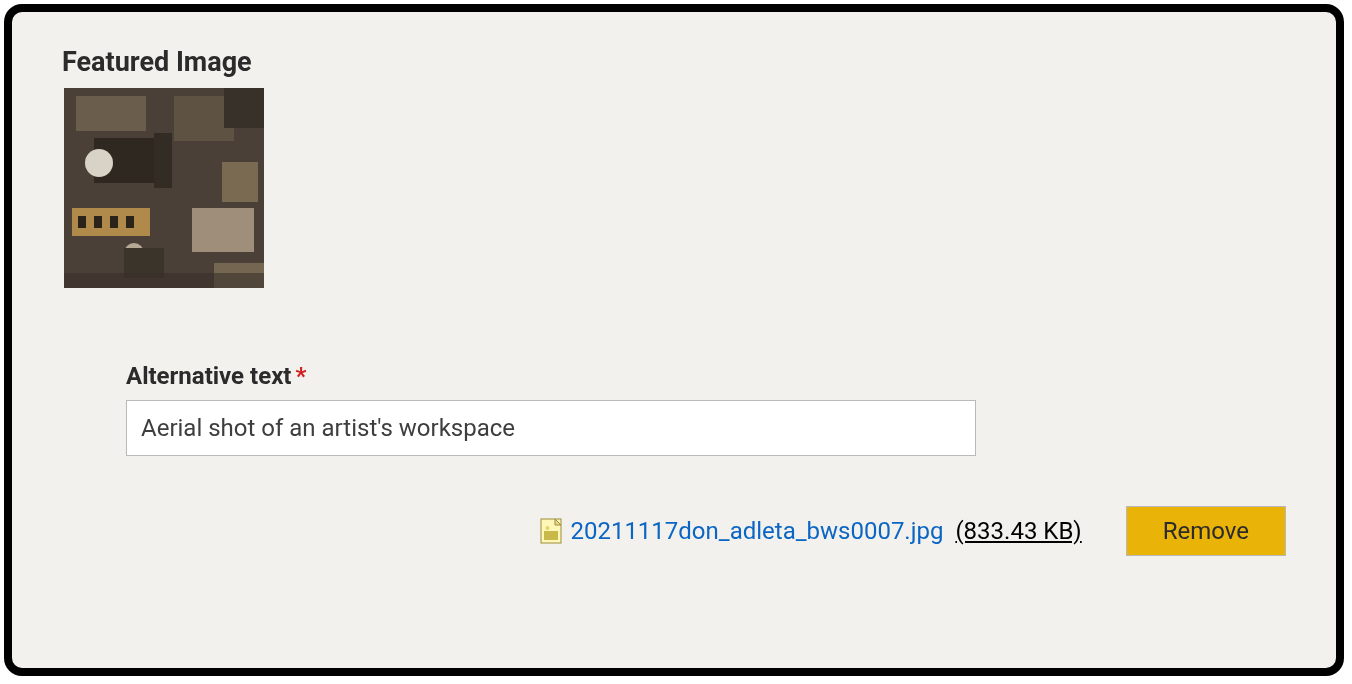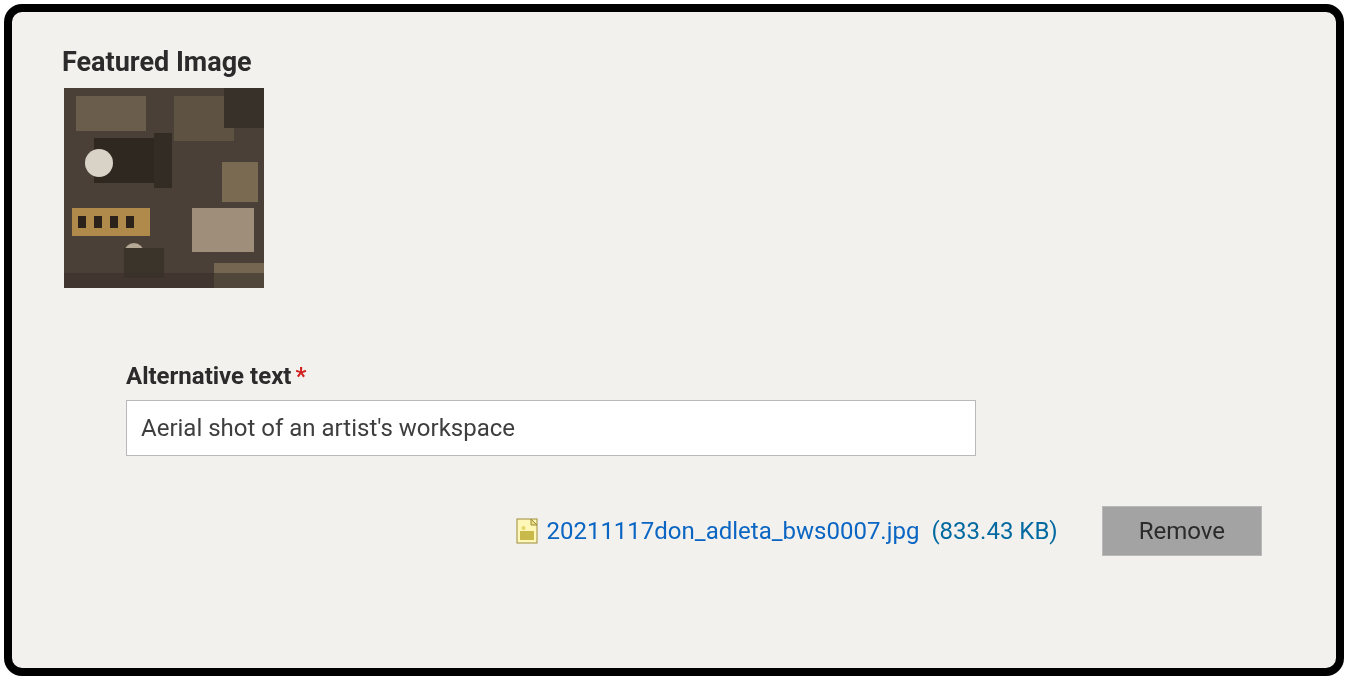--- a/index.html
+++ b/index.html
@@ -16,21 +16,21 @@
       align-items: flex-start;
       justify-content: flex-start;
     }
     .outer-frame {
       margin: 4px;
       border: 8px solid #000000;
       border-radius: 18px;
       width: 1340px;
       height: 672px;
       background: #f3f1ee;
-      padding: 34px 74px 36px 50px;
+      padding: 34px 50px 36px 50px;
       overflow: hidden;
     }
     .section-title {
       font-size: 27px;
       font-weight: 700;
       color: #2b2b2b;
       margin-bottom: 10px;
     }
     .thumbnail {
       width: 200px;
@@ -94,29 +94,30 @@
       width: 100%;
       height: 100%;
       display: block;
     }
     .file-link {
       color: #0b66c3;
       text-decoration: none;
       cursor: pointer;
     }
     .file-size {
-      color: #0369a1;
+      color: #000000;
       margin-left: 4px;
+      text-decoration: underline;
     }
     .remove-button {
       margin-left: 36px;
       font-size: 24px;
       font-family: inherit;
       color: #2b2b2b;
-      background: #a3a3a3;
+      background: #eab308;
       border: 1px solid #b9b9b9;
       padding: 10px 36px;
       cursor: pointer;
     }
   </style>
 </head>
 <body>
 
 <div class="outer-frame">
 

